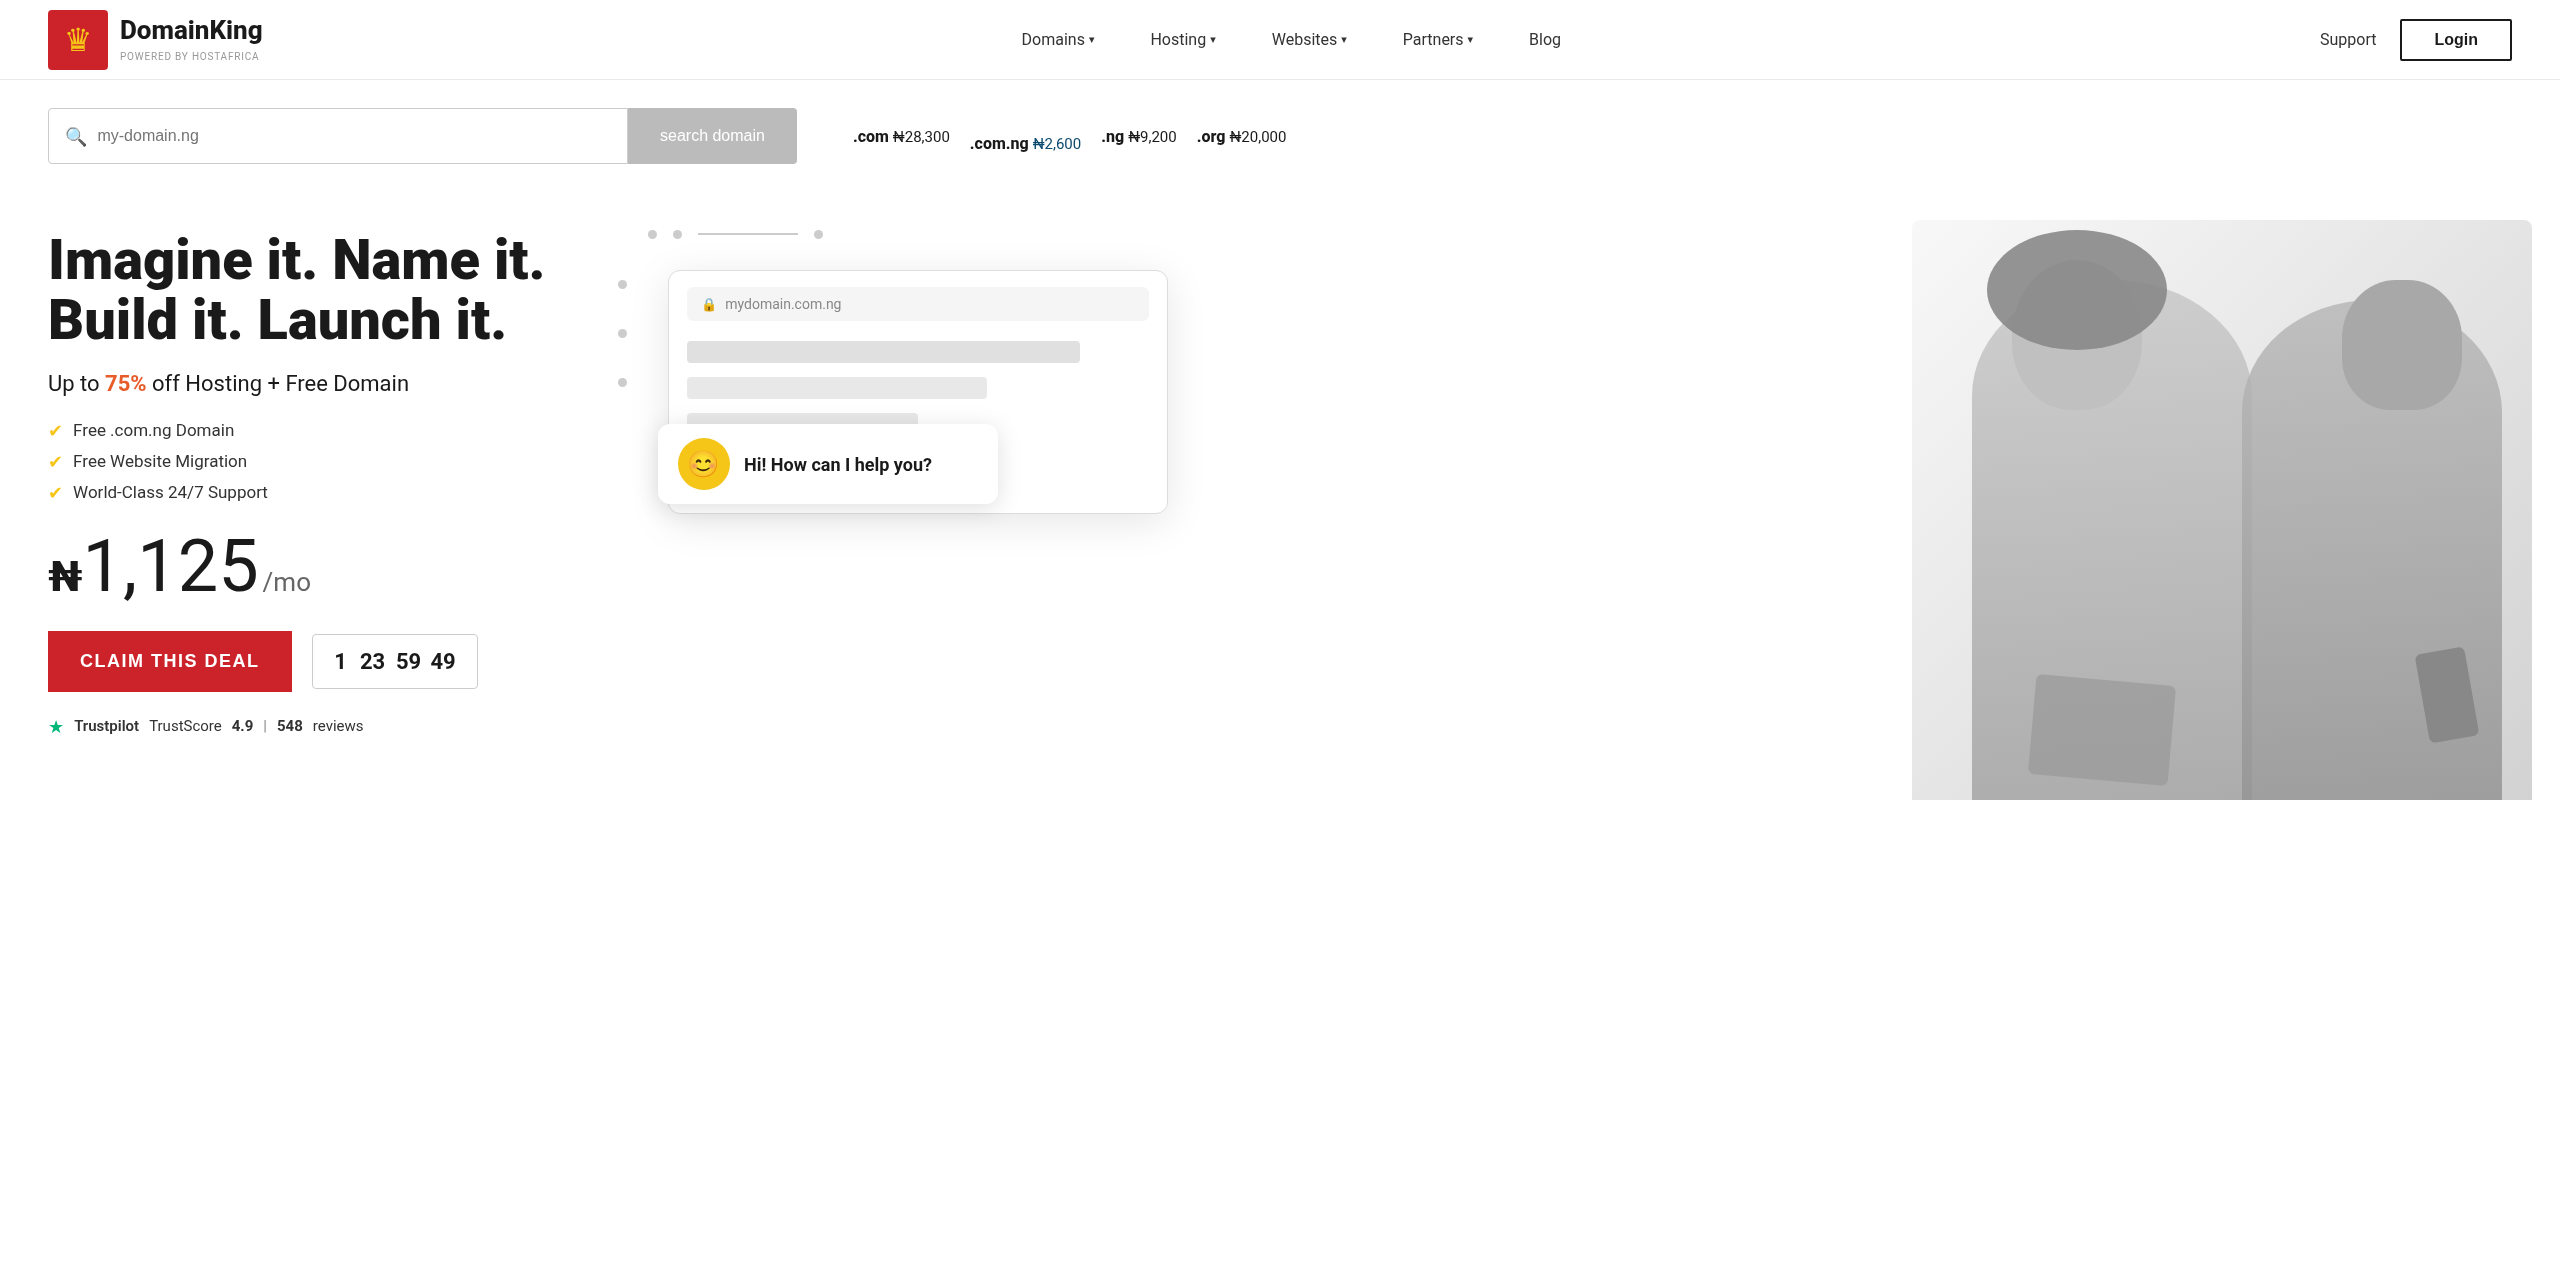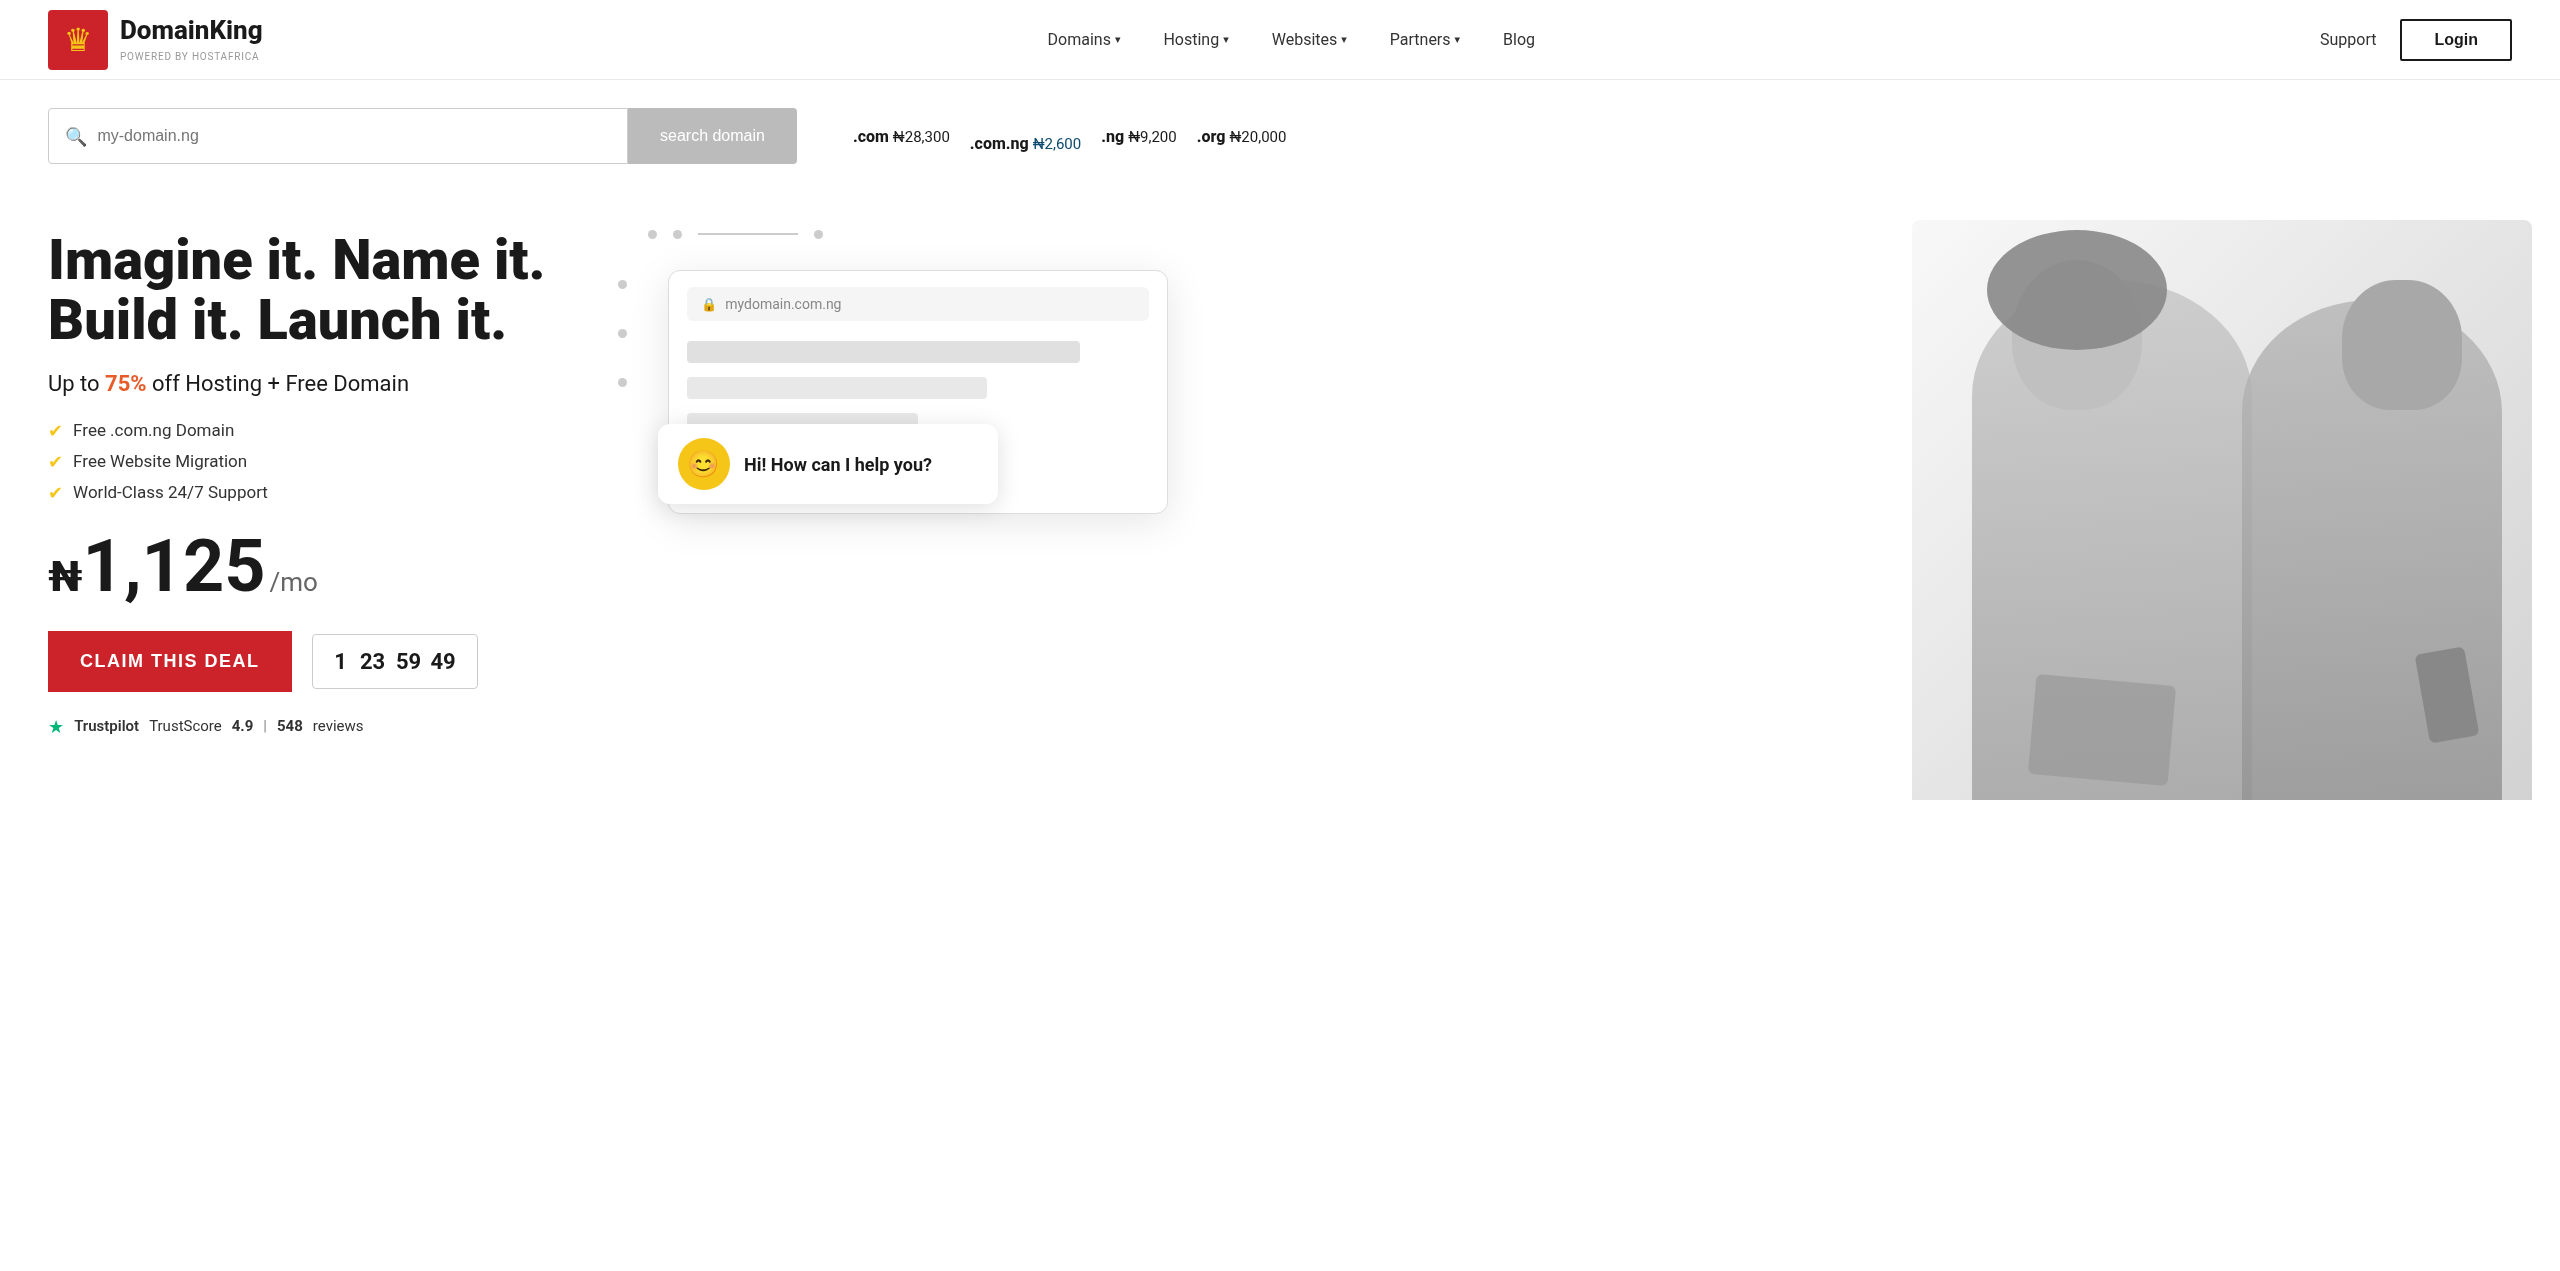--- a/index.html
+++ b/index.html
@@ -12,21 +12,21 @@
   <div style="display:flex;align-items:center;gap:12px;cursor:pointer;">
     <div style="width:60px;height:60px;background:#cc2229;display:flex;align-items:center;justify-content:center;border-radius:4px;">
       <span style="color:#f5c518;font-size:32px;line-height:1;">♛</span>
     </div>
     <div>
       <span style="font-size:26px;font-weight:800;color:#1a1a1a;display:block;">DomainKing</span>
       <span style="font-size:10px;color:#999;letter-spacing:0.8px;text-transform:uppercase;">powered by HOSTAFRICA</span>
     </div>
   </div>
 
-  <div style="display:flex;align-items:center;gap:43px;">
+  <div style="display:flex;align-items:center;gap:56px;">
     <a style="font-size:16px;color:#333;cursor:pointer;text-decoration:none;display:flex;align-items:center;">
       <span>Domains</span>
         <span style="font-size:11px;margin-left:4px;">▾</span>
     </a>
     <a style="font-size:16px;color:#333;cursor:pointer;text-decoration:none;display:flex;align-items:center;">
       <span>Hosting</span>
         <span style="font-size:11px;margin-left:4px;">▾</span>
     </a>
     <a style="font-size:16px;color:#333;cursor:pointer;text-decoration:none;display:flex;align-items:center;">
       <span>Websites</span>
@@ -98,21 +98,21 @@
         <span>Free Website Migration</span>
       </li>
       <li style="display:flex;align-items:center;gap:10px;font-size:17px;color:#333;margin-bottom:10px;">
         <span style="color:#f5c518;font-size:18px;">✔</span>
         <span>World-Class 24/7 Support</span>
       </li>
     </ul>
 
     <div style="margin-bottom:28px;display:flex;align-items:baseline;gap:0;">
       <span style="font-size:42px;font-weight:900;color:#1a1a1a;vertical-align:super;line-height:1;">₦</span>
-      <span style="font-size:72px;font-weight:700;color:#1a1a1a;line-height:1;">1,125</span>
+      <span style="font-size:72px;font-weight:400;color:#1a1a1a;line-height:1;">1,125</span>
       <span style="font-size:26px;color:#666;font-weight:400;margin-left:4px;">/mo</span>
     </div>
 
     <div style="display:flex;align-items:center;gap:20px;margin-bottom:24px;">
       <button style="background:#cc2229;color:#fff;border:none;padding:20px 32px;font-size:18px;font-weight:800;letter-spacing:1.5px;text-transform:uppercase;cursor:pointer;border-radius:0;">CLAIM THIS DEAL</button>
 
       <div style="display:flex;align-items:center;gap:4px;border:1.5px solid #ccc;border-radius:4px;padding:14px 18px;">
         <span style="font-size:22px;font-weight:700;color:#1a1a1a;min-width:20px;text-align:center;">1</span>
         <span style="font-size:22px;color:#555;">  </span>
         <span style="font-size:22px;font-weight:700;color:#1a1a1a;min-width:28px;text-align:center;">23</span>

